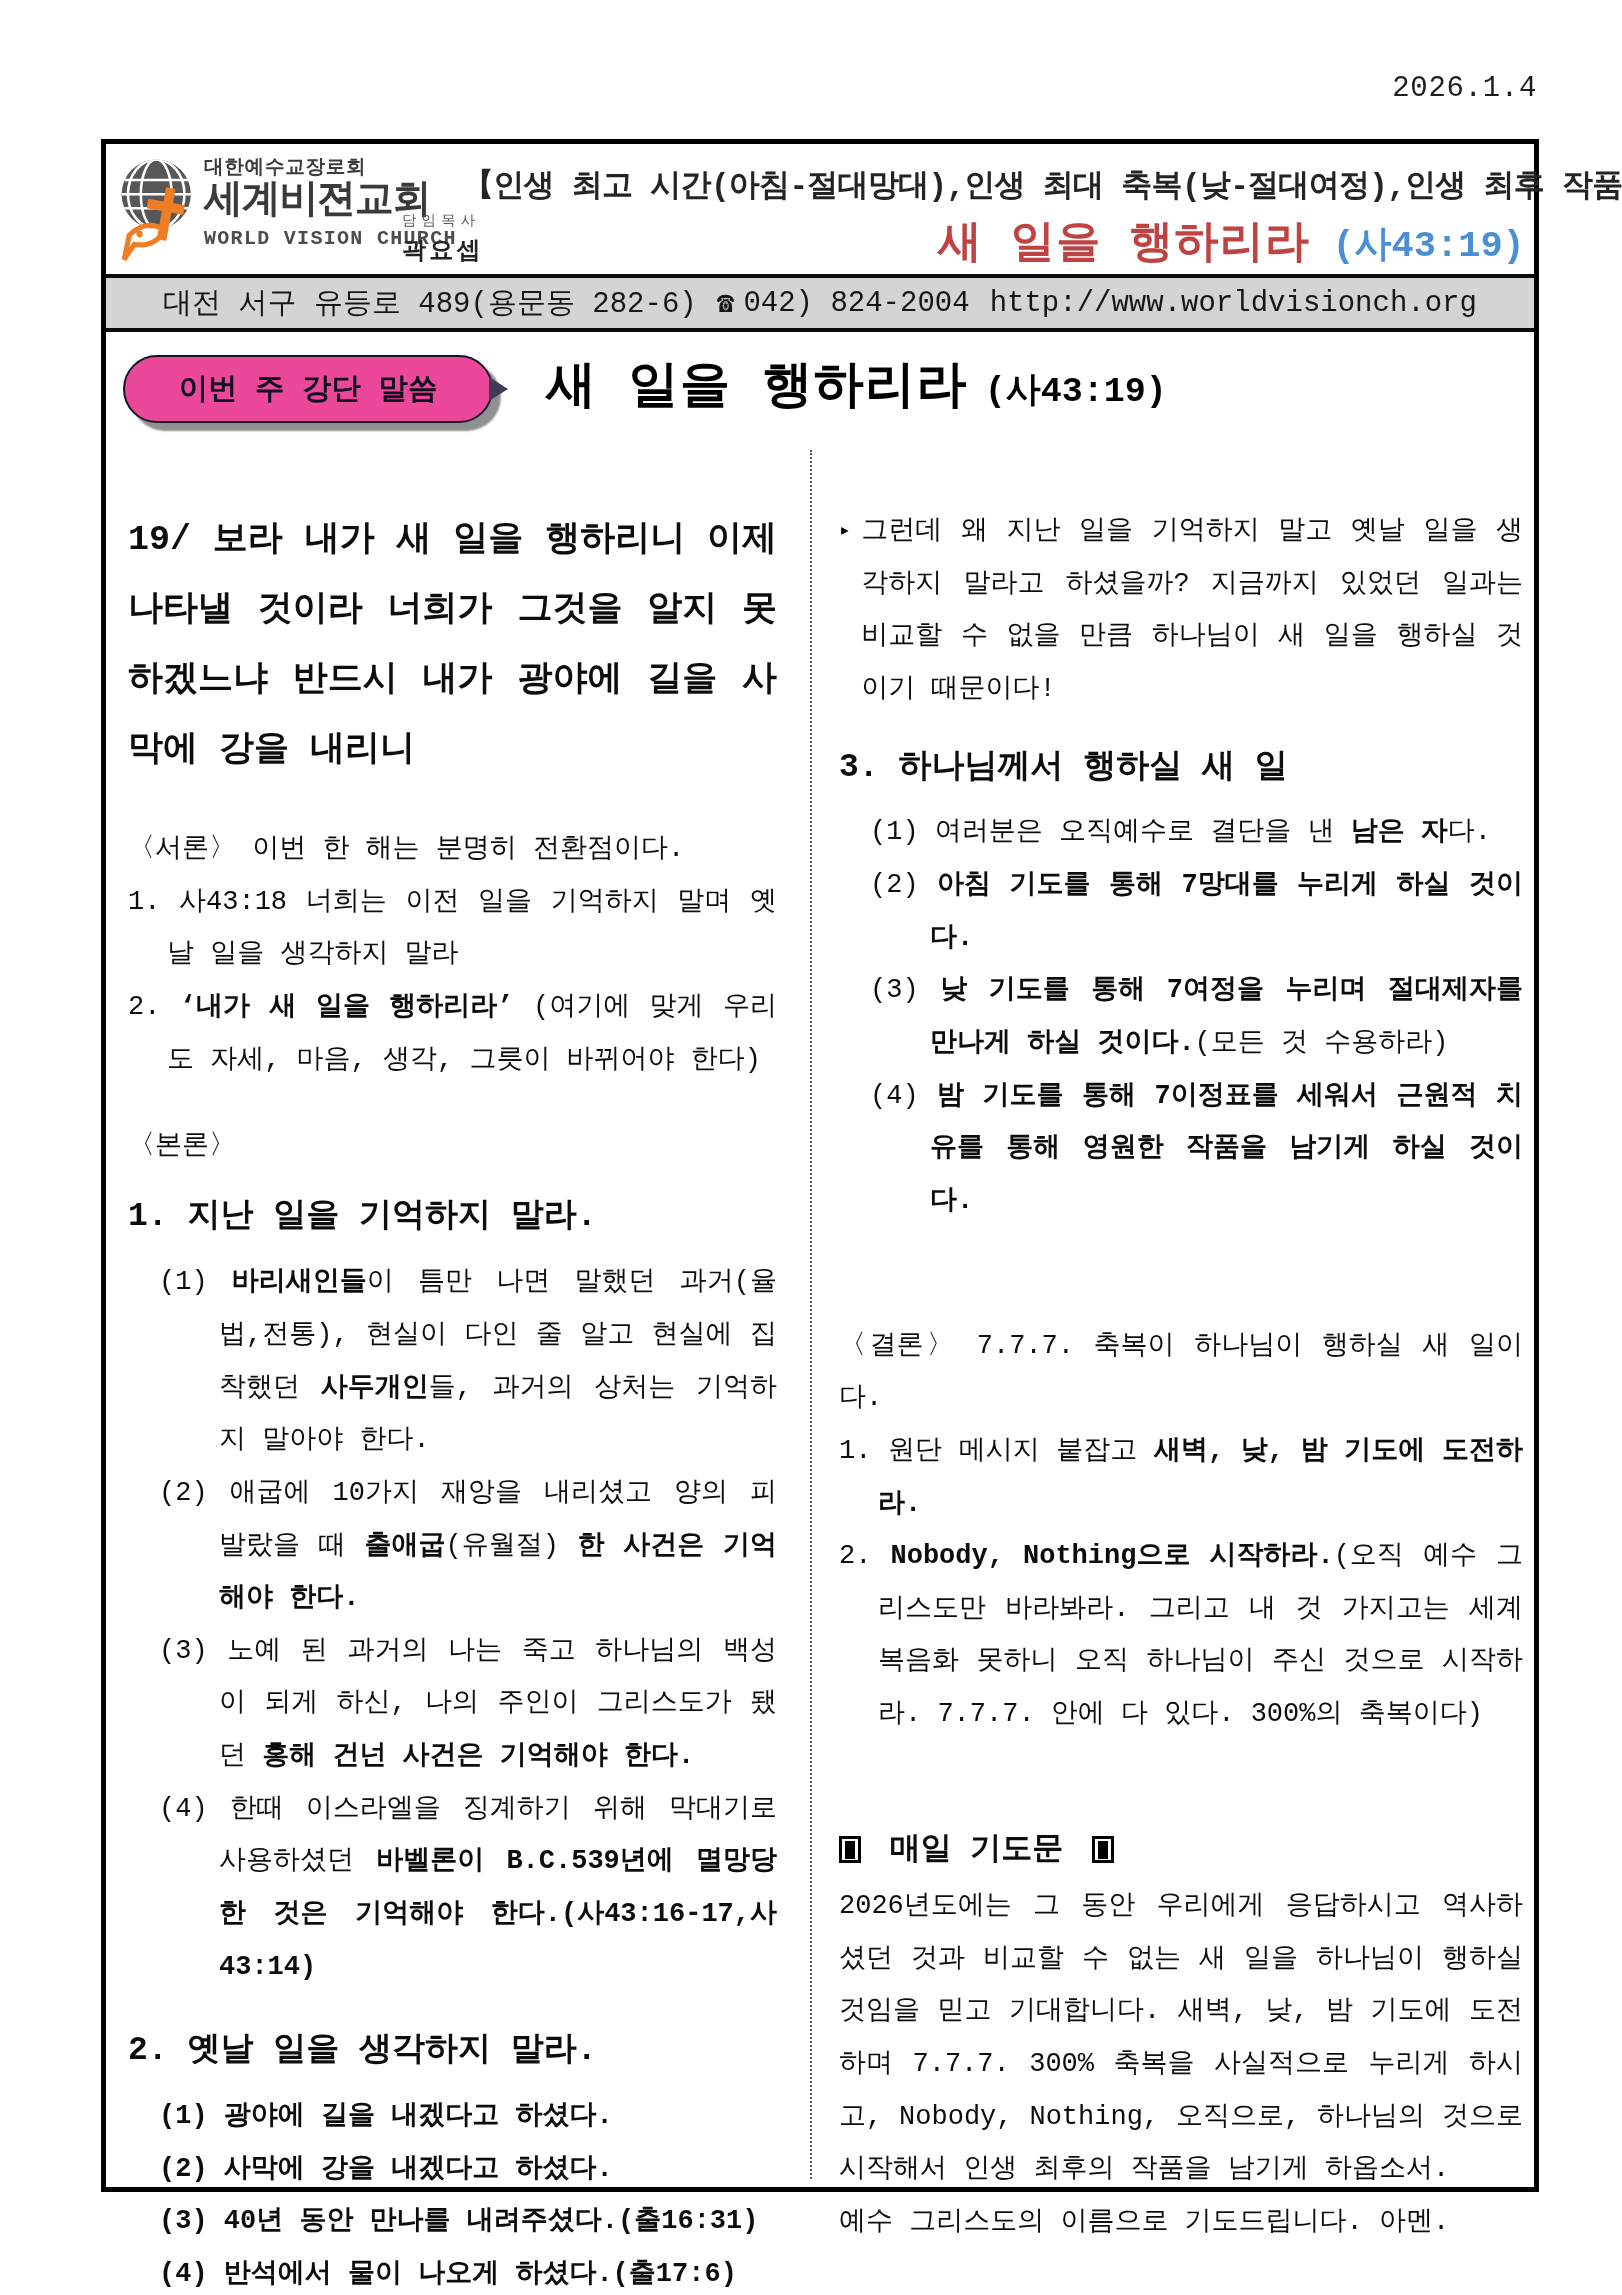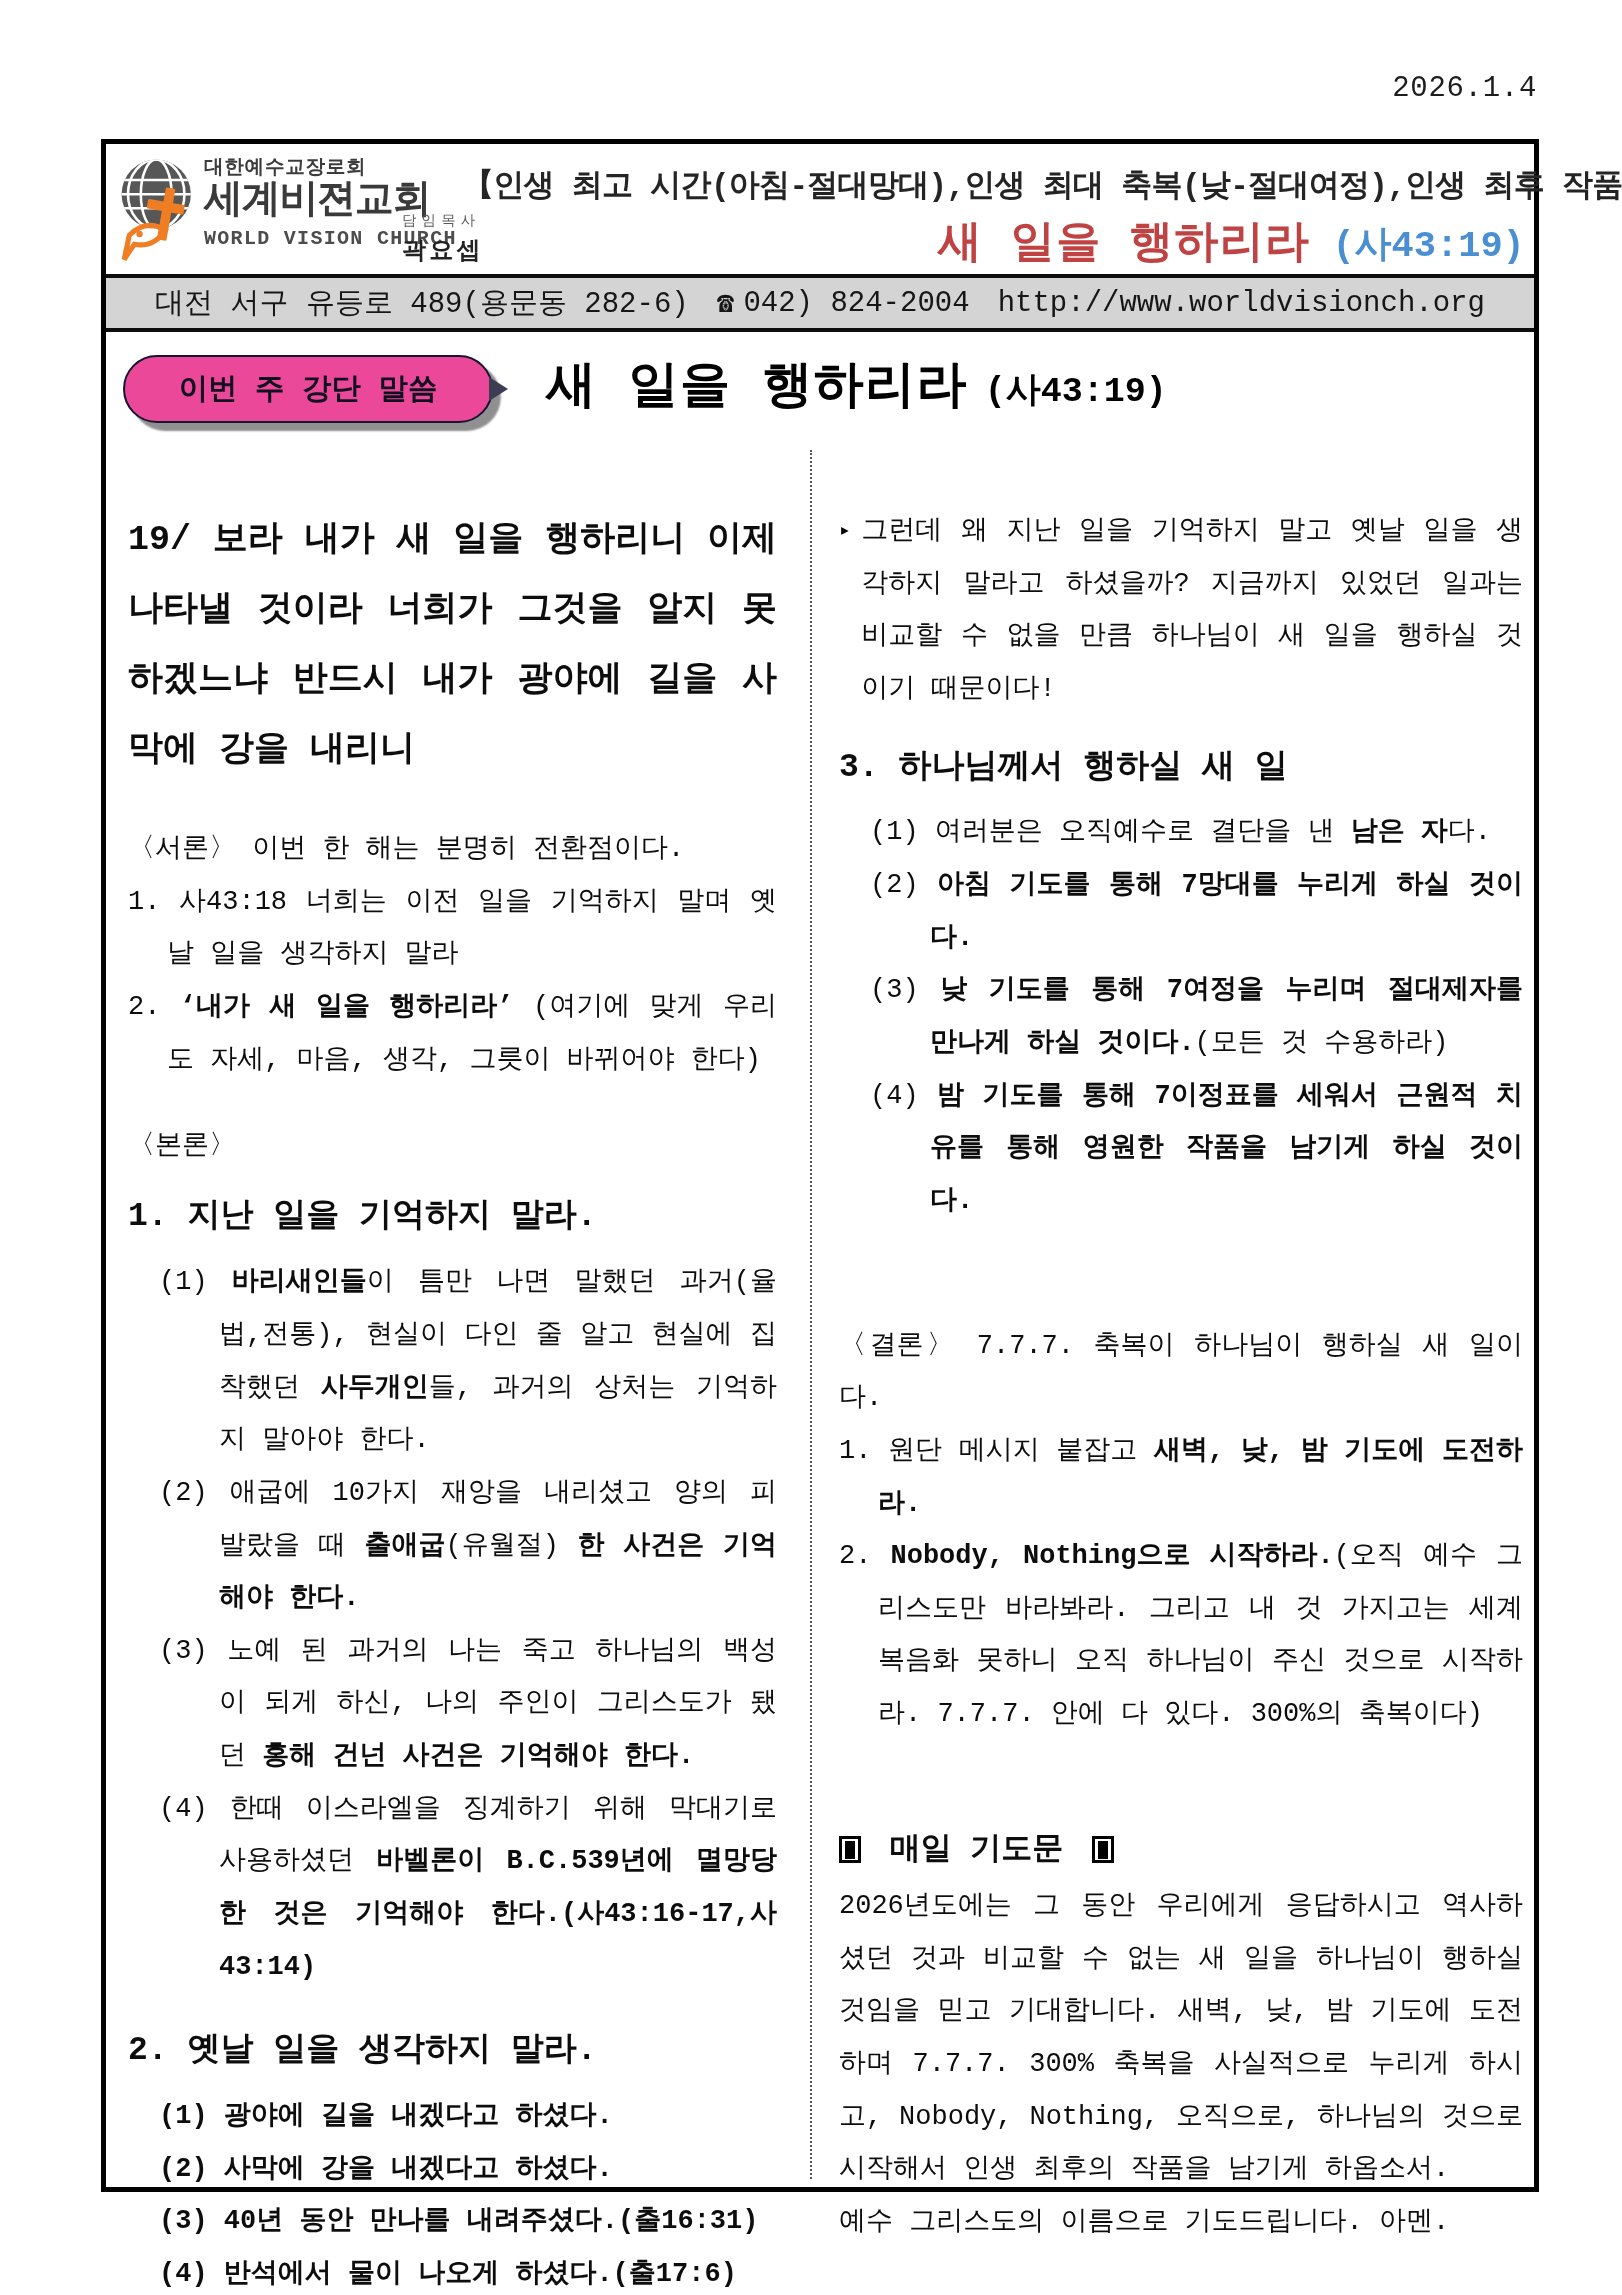--- a/index.html
+++ b/index.html
@@ -21,21 +21,21 @@
   .p2{font-size:24px;font-weight:700;letter-spacing:3.3px;margin-top:3.9px;color:#222;}
 
   .slogan{position:absolute;left:357px;right:9.2px;top:19.6px;text-align:center;
           font-size:31px;font-weight:800;color:#242424;letter-spacing:-0.7px;white-space:nowrap;}
   .sermon-line{position:absolute;left:357px;right:9.2px;top:68px;text-align:right;}
   .sermon-line .red{font-size:44px;font-weight:900;color:#c04343;letter-spacing:1.3px;}
   .sermon-line .blue{font-size:37px;font-weight:700;color:#4a8fd3;margin-left:15.7px;}
 
   .addr-bar{position:absolute;left:0;right:0;top:130px;height:58px;background:#d4d4d4;
             border-top:4.6px solid #0d0d0d;border-bottom:4.6px solid #0d0d0d;box-sizing:border-box;
-            display:flex;align-items:center;justify-content:center;gap:28px;
+            display:flex;align-items:center;justify-content:center;gap:20px;
             font-size:29px;color:#161616;}
   .addr-phone{display:flex;align-items:center;gap:9.2px;}
 
   
   .badge{position:absolute;left:17px;top:211px;width:366px;height:64px;background:#ec4899;
          border:2px solid #15152e;border-radius:34px;display:flex;align-items:center;justify-content:center;
          font-size:29.4px;font-weight:800;color:#101020;box-shadow:7.9px 7.9px 2px #909090;}
   .badge::after{content:"";position:absolute;right:-17px;top:19.6px;width:0;height:0;
                 border-left:19.6px solid #3c3c55;border-top:12.4px solid transparent;border-bottom:12.4px solid transparent;}
   .main-title{position:absolute;left:440px;top:207px;display:flex;align-items:baseline;}

